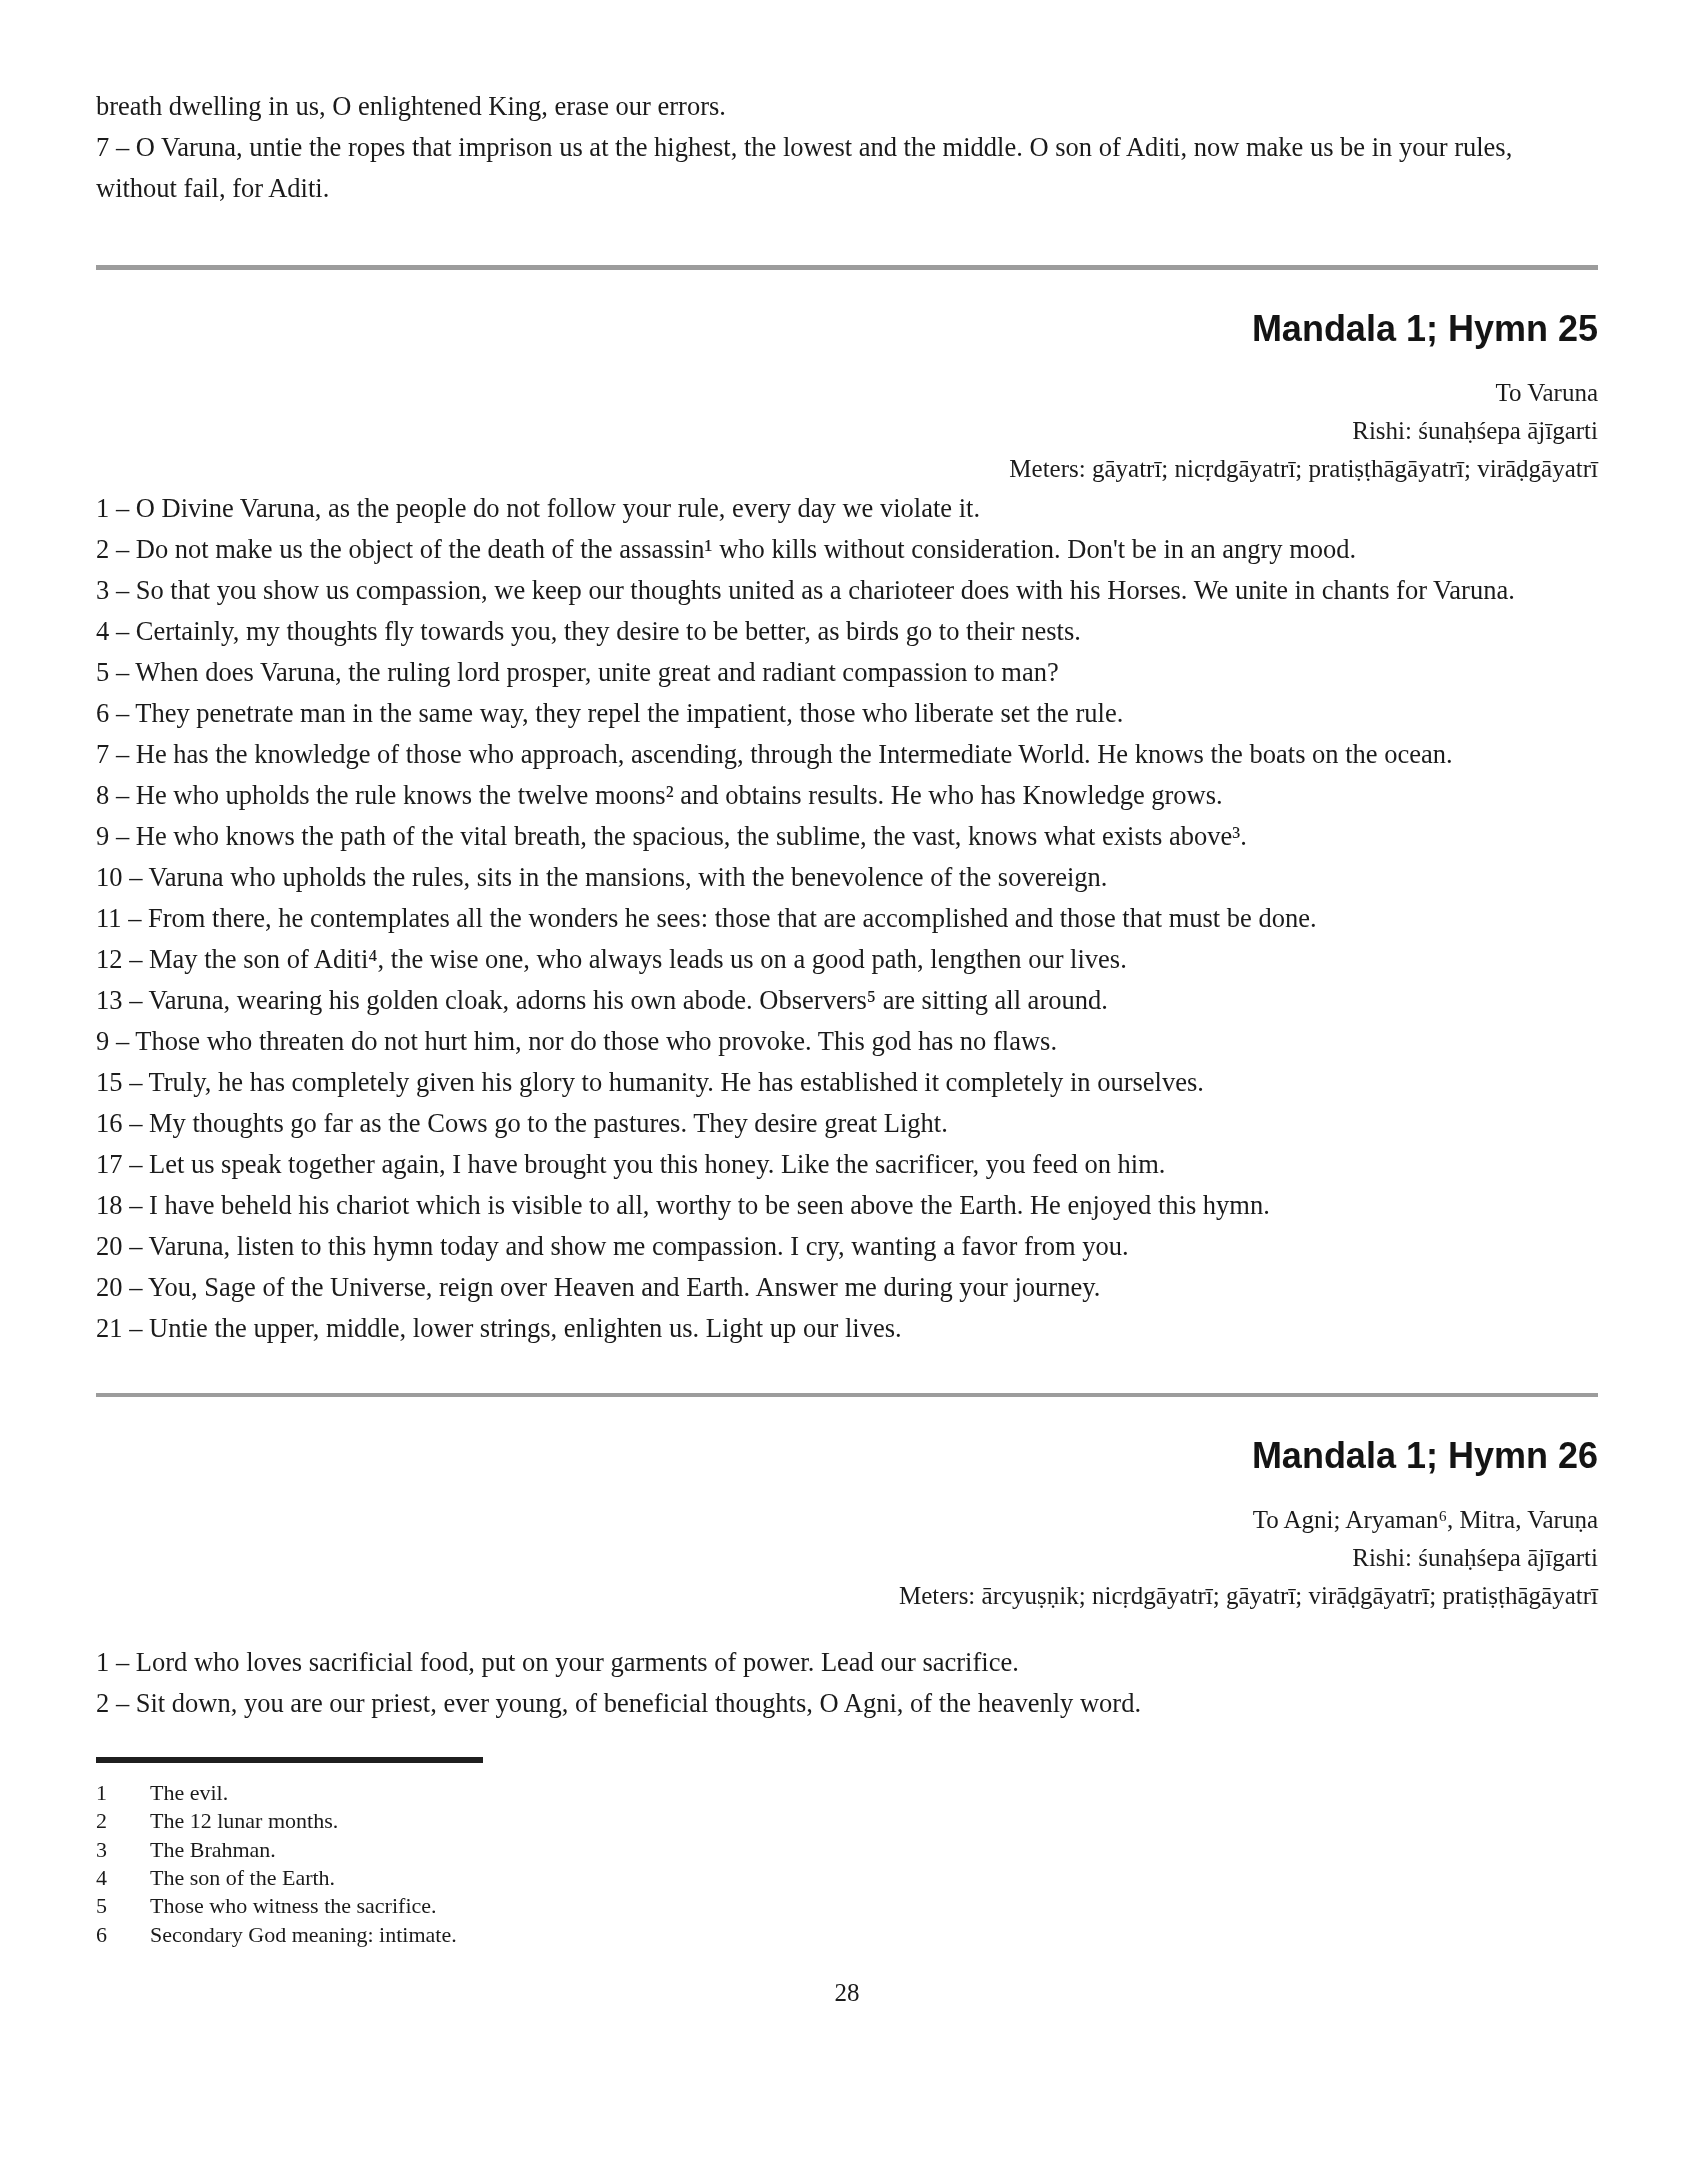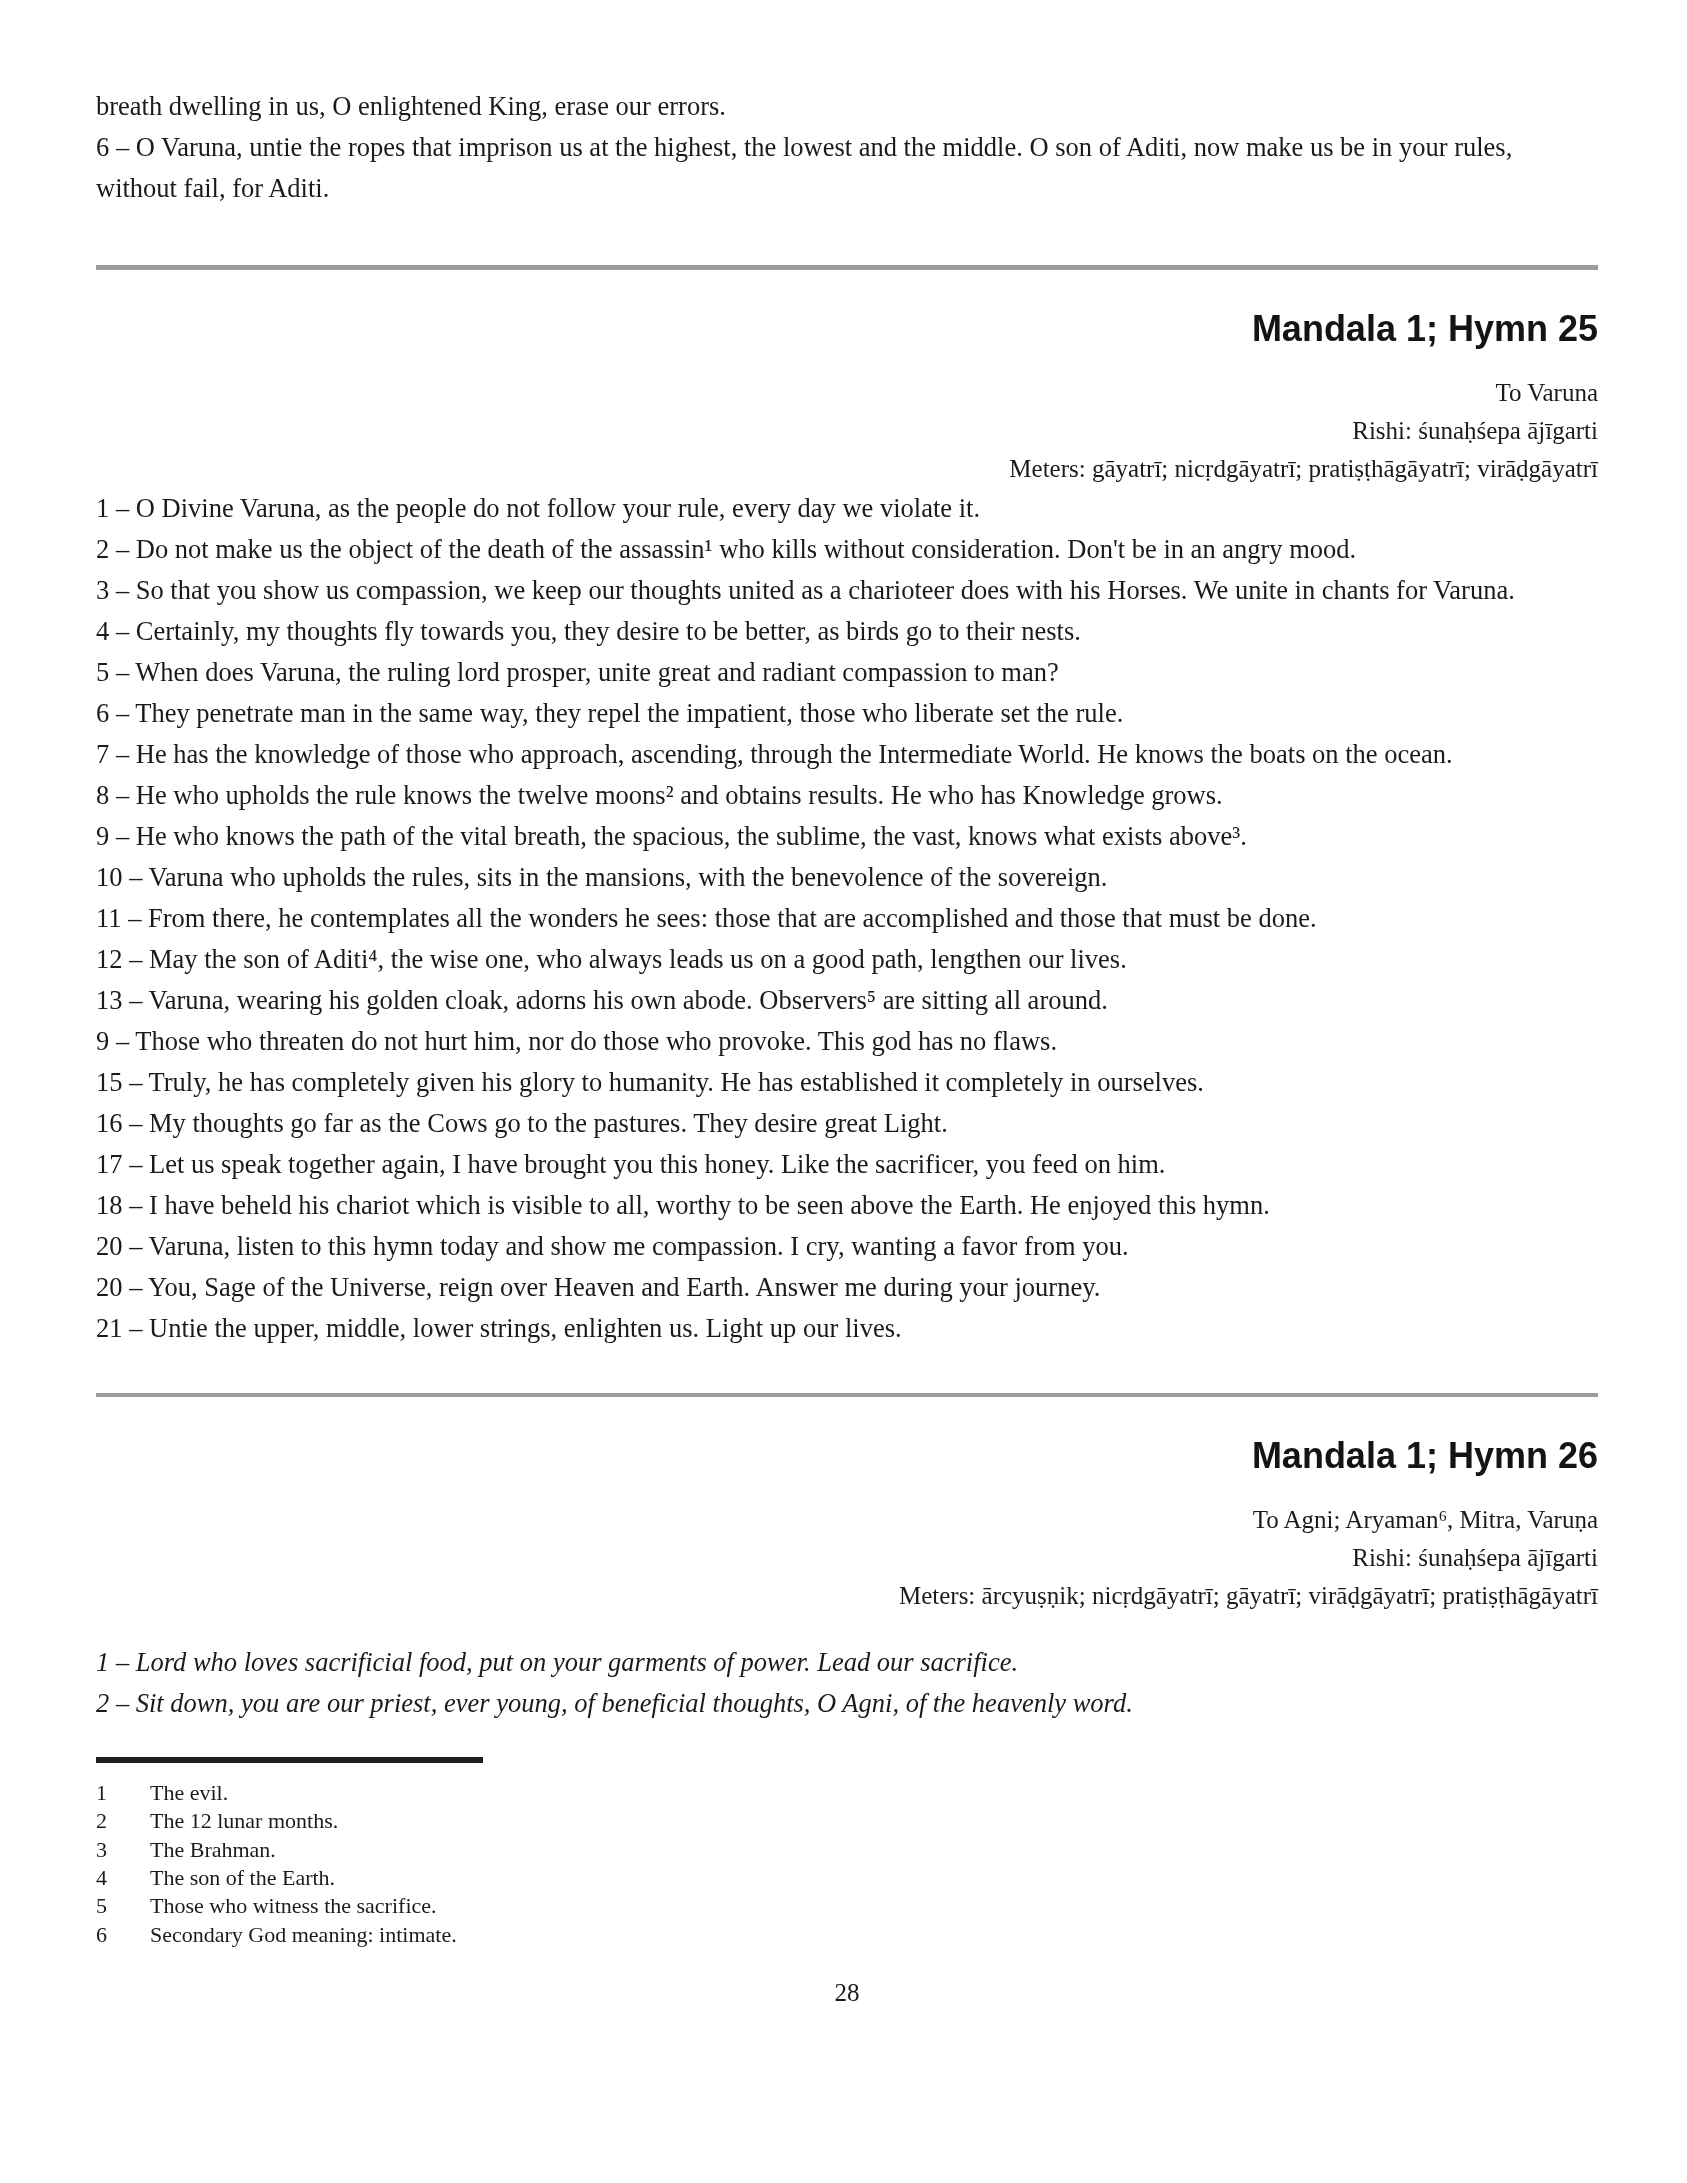--- a/index.html
+++ b/index.html
@@ -45,21 +45,21 @@
     margin-top: 38px;
     color: #141414;
   }
   .hymn-sub {
     font-size: 25px;
     line-height: 38px;
   }
   .hymn-sub.first { margin-top: 24px; }
 
   .verses { }
-  .verses.small-block { margin-top: 26.5px; font-style: italic; }
+  .verses.small-block { margin-top: 26.5px; }
 
   .fn-rule {
     width: 387px;
     height: 6px;
     background: #1f1f1f;
     margin-top: 33px;
   }
   .footnotes {
     margin-top: 16px;
     font-size: 22px;
@@ -75,21 +75,21 @@
     margin-top: 28px;
   }
 </style>
 </head>
 <body>
 
 <div class="page">
 
   <div class="body-text">
     <p>breath dwelling in us, O enlightened King, erase our errors.</p>
-    <p>6 – O Varuna, untie the ropes that imprison us at the highest, the lowest and the middle. O son of Aditi, now make us be in your rules, without fail, for Aditi.</p>
+    <p>7 – O Varuna, untie the ropes that imprison us at the highest, the lowest and the middle. O son of Aditi, now make us be in your rules, without fail, for Aditi.</p>
   </div>
 
   <div class="rule-gray"></div>
 
   <div class="hymn-header">
     <div class="hymn-title">Mandala 1; Hymn 25</div>
     <div class="hymn-sub first">To Varuna</div>
     <div class="hymn-sub">Rishi: śunaḥśepa ājīgarti</div>
     <div class="hymn-sub">Meters: gāyatrī; nicṛdgāyatrī; pratiṣṭhāgāyatrī; virāḍgāyatrī</div>
   </div>

